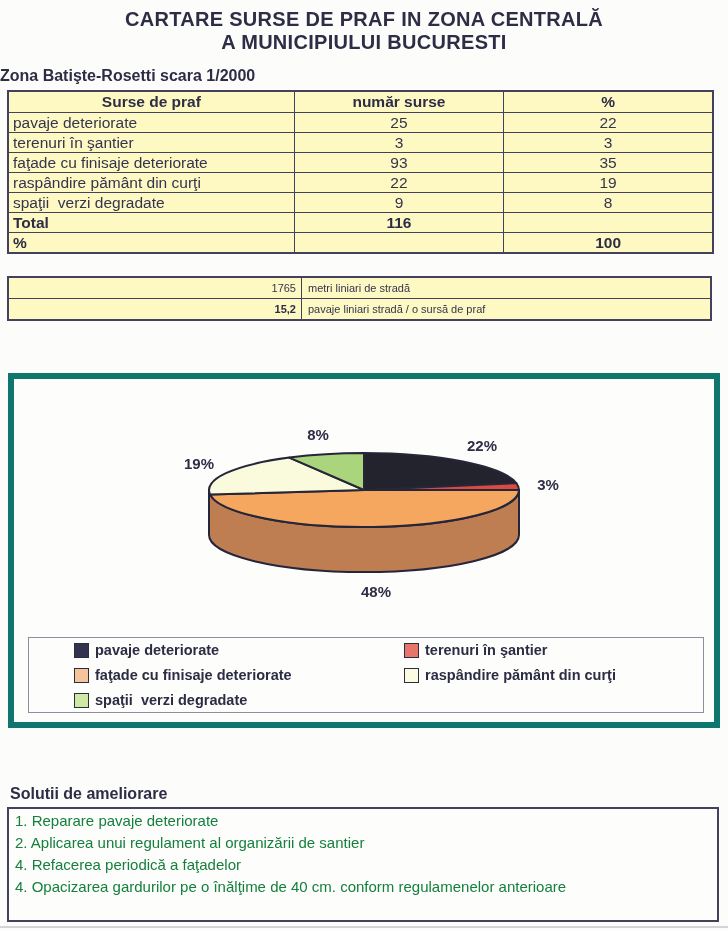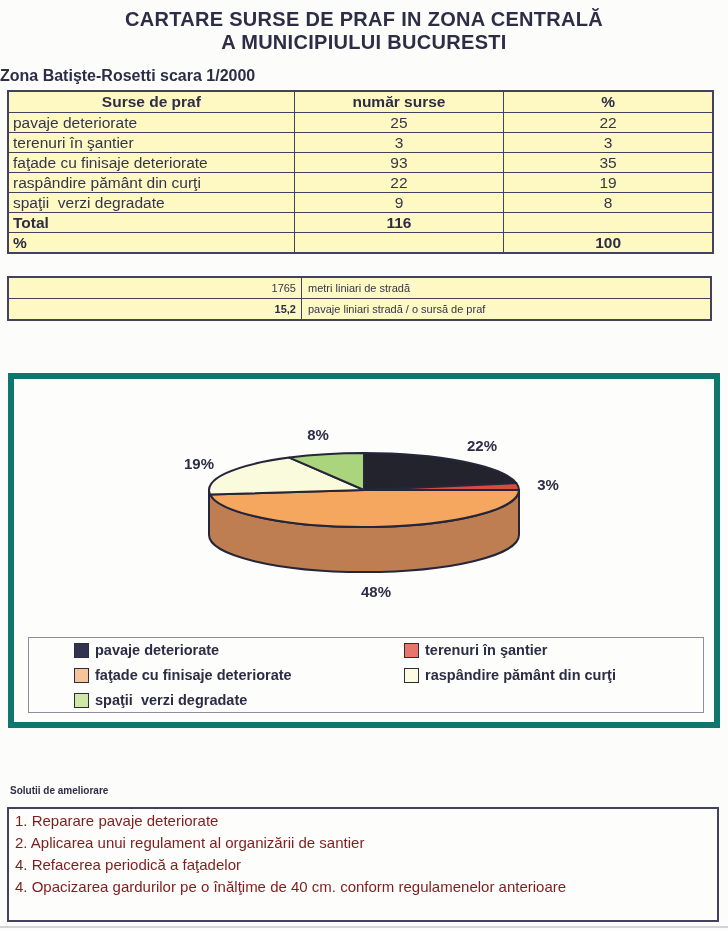--- a/index.html
+++ b/index.html
@@ -37,26 +37,26 @@
   #pie-svg{position:absolute;left:0;top:0;}
   #pie-svg text{font-family:"Liberation Sans",sans-serif;font-weight:bold;font-size:15px;fill:#2d2d46;}
   .legend-box{
     position:absolute;left:14px;top:258px;width:676px;height:76px;
     border:1px solid #8e8ea0;box-sizing:border-box;
     display:grid;grid-template-columns:330px 1fr;grid-auto-rows:22px;
     align-content:center;row-gap:3px;padding-left:45px;background:#fdfdfc;
   }
   .lg-item{display:flex;align-items:center;font-weight:bold;font-size:14.5px;color:#2c2c44;white-space:pre-wrap;}
   .swatch{width:13px;height:13px;border:1px solid #2c2c40;margin-right:6px;flex:none;display:inline-block;}
-  .sol-heading{position:absolute;left:10px;top:785px;font-weight:bold;font-size:10px;color:#2d2d46;}
+  .sol-heading{position:absolute;left:10px;top:785px;font-weight:bold;font-size:16px;color:#2d2d46;}
   .sol-box{
     position:absolute;left:7px;top:807px;width:712px;height:115px;
     border:2px solid #42425e;box-sizing:border-box;padding:1px 0 0 6px;background:#fdfdfc;
   }
-  .sol-item{font-size:15px;line-height:22px;color:#7f1d1d;white-space:pre-wrap;}
+  .sol-item{font-size:15px;line-height:22px;color:#15803d;white-space:pre-wrap;}
   .bottom-line{position:absolute;left:0;top:926px;width:728px;height:2px;background:#d3d3d8;}
 </style>
 </head>
 <body>
 
 <div class="title">
   <div>CARTARE SURSE DE PRAF IN ZONA CENTRALĂ</div>
   <div>A MUNICIPIULUI BUCURESTI</div>
 </div>
 

